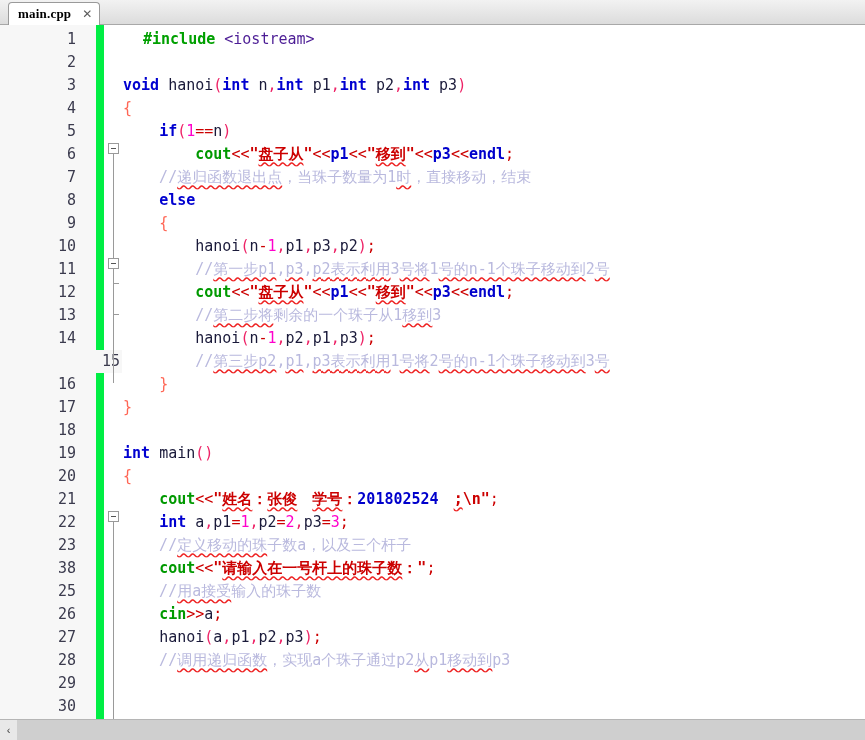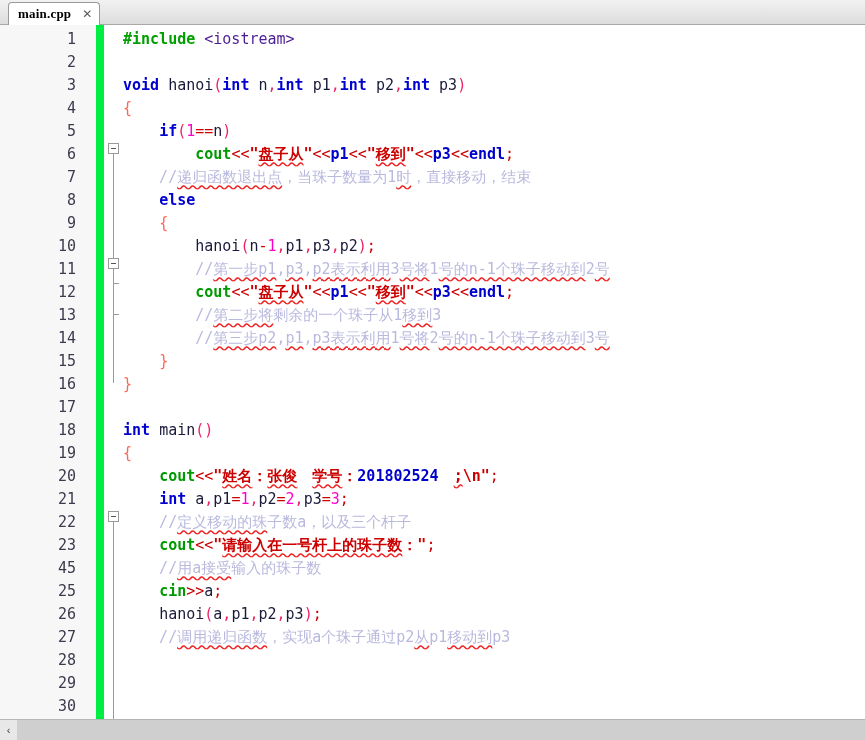--- a/index.html
+++ b/index.html
@@ -71,21 +71,21 @@
   .num{
     height:23px;line-height:23px;
   }
 
   
   .k   {color:#0000d0;font-weight:bold;}                    
   .str {color:#cc0000;font-weight:bold;}                    
   .num2{color:#ff00cc;}                    
   .op  {color:#cc0000;}                    
   .opp {color:#ee2266;}                    
-  .pre {color:#00a000;font-weight:bold;}   
+  .pre {color:#00a000;font-weight:bold;margin-left:20px;}   
   .prea{color:#4c1d95;}                    
   .std {color:#009900;font-weight:bold;}   
   .cmt {color:#b9b9de;}                    
   .semi{color:#cc0000;}
   .brace{color:#ff6655;}
   .blue{color:#0000cc;font-weight:bold;}
   .dark{color:#1a1a3a;}
 
   
   .sq{
@@ -150,30 +150,30 @@
       <div class="num gutter" style="position:relative;">5</div>
       <div class="num gutter" style="position:relative;">6</div>
       <div class="num gutter" style="position:relative;">7</div>
       <div class="num gutter" style="position:relative;">8</div>
       <div class="num gutter" style="position:relative;">9</div>
       <div class="num gutter" style="position:relative;">10</div>
       <div class="num gutter" style="position:relative;padding-left:16px;">11</div>
       <div class="num gutter" style="position:relative;">12</div>
       <div class="num gutter" style="position:relative;">13</div>
       <div class="num gutter" style="position:relative;">14</div>
-      <div class="num gutter" style="position:relative;">15</div>
+      <div class="num gutter" style="position:relative;margin-left:44px;">15</div>
       <div class="num gutter" style="position:relative;">16</div>
       <div class="num gutter" style="position:relative;">17</div>
       <div class="num gutter" style="position:relative;">18</div>
       <div class="num gutter" style="position:relative;">19</div>
       <div class="num gutter" style="position:relative;">20</div>
       <div class="num gutter" style="position:relative;">21</div>
       <div class="num gutter" style="position:relative;">22</div>
       <div class="num gutter" style="position:relative;">23</div>
-      <div class="num gutter" style="position:relative;">45</div>
+      <div class="num gutter" style="position:relative;">38</div>
       <div class="num gutter" style="position:relative;">25</div>
       <div class="num gutter" style="position:relative;">26</div>
       <div class="num gutter" style="position:relative;">27</div>
       <div class="num gutter" style="position:relative;">28</div>
       <div class="num gutter" style="position:relative;">29</div>
       <div class="num gutter" style="position:relative;">30</div>
       <div class="num gutter" style="position:relative;">31</div>
 
     </div>
 
@@ -212,20 +212,21 @@
         <div class="code-line">    <span class="brace">{</span></div>
 
         <div class="code-line">        <span class="dark">hanoi</span><span class="opp">(</span><span class="dark">n</span><span class="op">-</span><span class="num2">1</span><span class="opp">,</span><span class="dark">p1</span><span class="opp">,</span><span class="dark">p3</span><span class="opp">,</span><span class="dark">p2</span><span class="opp">)</span><span class="semi">;</span></div>
 
         <div class="code-line cmt">        //<span class="sq">第一步p1</span>,<span class="sq">p3</span>,<span class="sq">p2表示利用</span>3<span class="sq">号将</span>1<span class="sq">号的n-1个珠子移动到</span>2<span class="sq">号</span></div>
 
         <div class="code-line">        <span class="std">cout</span><span class="op">&lt;&lt;</span><span class="str">"<span class="sq">盘子从</span>"</span><span class="op">&lt;&lt;</span><span class="blue">p1</span><span class="op">&lt;&lt;</span><span class="str">"<span class="sq">移到</span>"</span><span class="op">&lt;&lt;</span><span class="blue">p3</span><span class="op">&lt;&lt;</span><span class="blue">endl</span><span class="semi">;</span></div>
 
         <div class="code-line cmt">        //<span class="sq">第二步将</span>剩余的一个珠子从1<span class="sq">移到</span>3</div>
 
+        <div class="code-line">        <span class="dark">hanoi</span><span class="opp">(</span><span class="dark">n</span><span class="op">-</span><span class="num2">1</span><span class="opp">,</span><span class="dark">p2</span><span class="opp">,</span><span class="dark">p1</span><span class="opp">,</span><span class="dark">p3</span><span class="opp">)</span><span class="semi">;</span></div>
 
         <div class="code-line cmt">        //<span class="sq">第三步p2</span>,<span class="sq">p1</span>,<span class="sq">p3表示利用</span>1<span class="sq">号将</span>2<span class="sq">号的n-1个珠子移动到</span>3<span class="sq">号</span></div>
 
         <div class="code-line">    <span class="brace">}</span></div>
 
         <div class="code-line"><span class="brace">}</span></div>
 
         <div class="code-line"> </div>
 
         <div class="code-line"><span class="k">int</span> <span class="dark">main</span><span class="opp">()</span></div>

